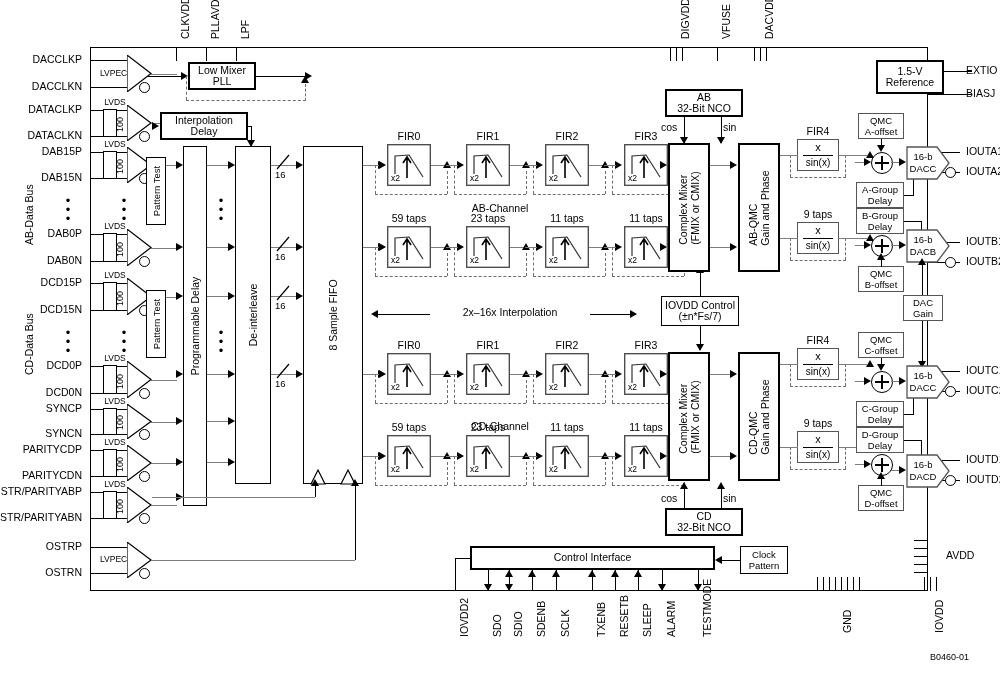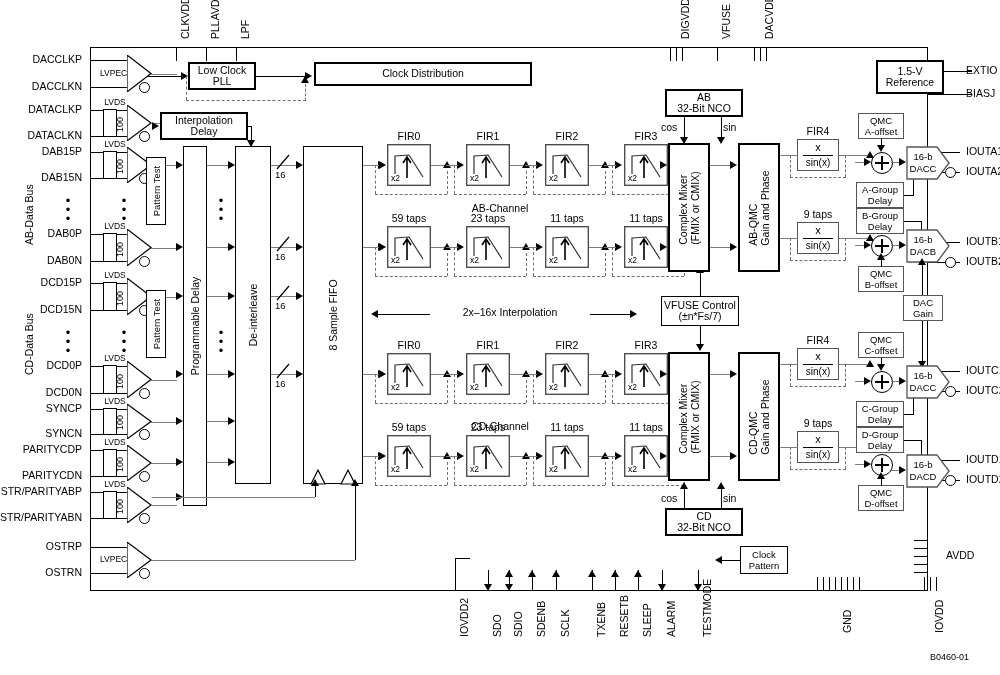--- a/index.html
+++ b/index.html
@@ -286,25 +286,22 @@
       <div class="bubble" style="left:945px;top:257px;width:9px;height:9px;"></div>
       <div class="hl" style="left:946px;top:371px;width:-16px;"></div>
       <div class="hl" style="left:954px;top:391px;width:-24px;"></div>
       <div class="bubble" style="left:945px;top:386px;width:9px;height:9px;"></div>
       <div class="hl" style="left:946px;top:460px;width:-16px;"></div>
       <div class="hl" style="left:954px;top:480px;width:-24px;"></div>
       <div class="bubble" style="left:945px;top:475px;width:9px;height:9px;"></div>
     </div>
 
   <div class="box dbl" style="left:188px;top:62px;width:68px;height:28px;flex-direction:column;">
-    <span>Low Clock</span>
+    <span>Low Mixer</span>
     <span>PLL</span>
-  </div>
-  <div class="box dbl" style="left:314px;top:62px;width:218px;height:24px;">
-    <span>Clock Distribution</span>
   </div>
   <div class="box dbl" style="left:160px;top:112px;width:88px;height:28px;flex-direction:column;">
     <span>Interpolation</span>
     <span>Delay</span>
   </div>
 
   <div class="hl" style="left:256px;top:76px;width:50px;"></div>
   <div class="ar rt" style="left:305px;top:71.8px;"></div>
 
   <div class="hl" style="left:148px;top:76px;width:34px;"></div>
@@ -391,21 +388,21 @@
       <div class="hl g" style="left:363px;top:456px;width:20px;"></div>
       <div class="ar rt" style="left:379px;top:451.8px;"></div>
     </div>
 
   <div class="hl" style="left:378px;top:314px;width:258px;"></div>
   <div class="ar lf" style="left:371px;top:309.8px;"></div>
   <div class="ar rt" style="left:630px;top:309.8px;"></div>
   <div class="t c" style="left:430px;top:307px;width:160px;background:#fff;">2x–16x Interpolation</div>
 
   <div class="box" style="left:661px;top:296px;width:78px;height:30px;flex-direction:column;">
-    <span>VFUSE Control</span>
+    <span>IOVDD Control</span>
     <span>(±n*Fs/7)</span>
   </div>
 
   <div class="vl" style="left:700px;top:272px;height:24px;"></div>
   <div class="ar up" style="left:696px;top:266px;"></div>
   <div class="vl" style="left:700px;top:326px;height:24px;"></div>
   <div class="ar dn" style="left:696px;top:344px;"></div>
 
   <div class="t c" style="left:440px;top:203px;width:120px;">AB-Channel</div>
 
@@ -856,20 +853,23 @@
   <div class="ar rt" style="left:899px;top:376.8px;"></div>
 
   <svg class="abs" style="left:906px;top:454px;width:44px;height:34px;">
     <polygon points="1,1 31,1 43,17 31,33 1,33" fill="#fff" stroke="#555" stroke-width="1.3"></polygon>
   </svg>
   <div class="t c" style="left:906px;top:459px;width:34px;font-size:9.5px;">16-b</div>
   <div class="t c" style="left:906px;top:471px;width:34px;font-size:9.5px;">DACD</div>
   <div class="hl g" style="left:891px;top:470px;width:12px;"></div>
   <div class="ar rt" style="left:899px;top:465.8px;"></div>
 
+  <div class="box dbl" style="left:470px;top:546px;width:245px;height:24px;">
+    <span>Control Interface</span>
+  </div>
   <div class="box" style="left:740px;top:546px;width:48px;height:28px;flex-direction:column;font-size:9.5px;">
     <span>Clock</span>
     <span>Pattern</span>
   </div>
   <div class="hl" style="left:722px;top:560px;width:18px;"></div>
   <div class="ar lf" style="left:715px;top:555.8px;"></div>
 
   <div id="ctrlpins">
       <div class="hl" style="left:455px;top:558px;width:15px;"></div>
       <div class="vl" style="left:455px;top:558px;height:33px;"></div>

